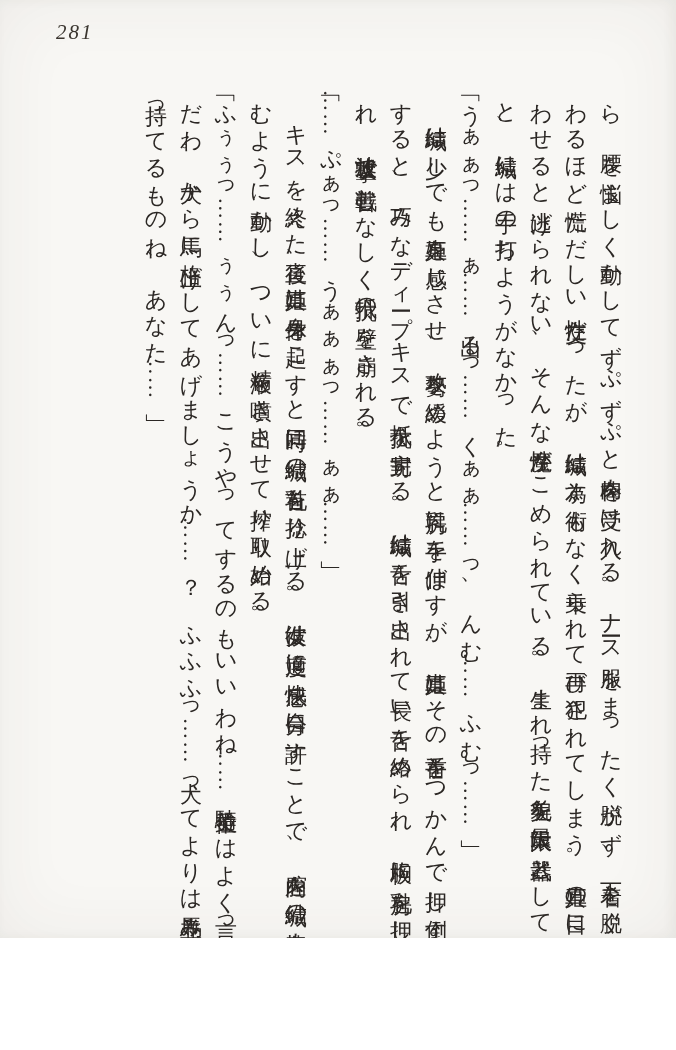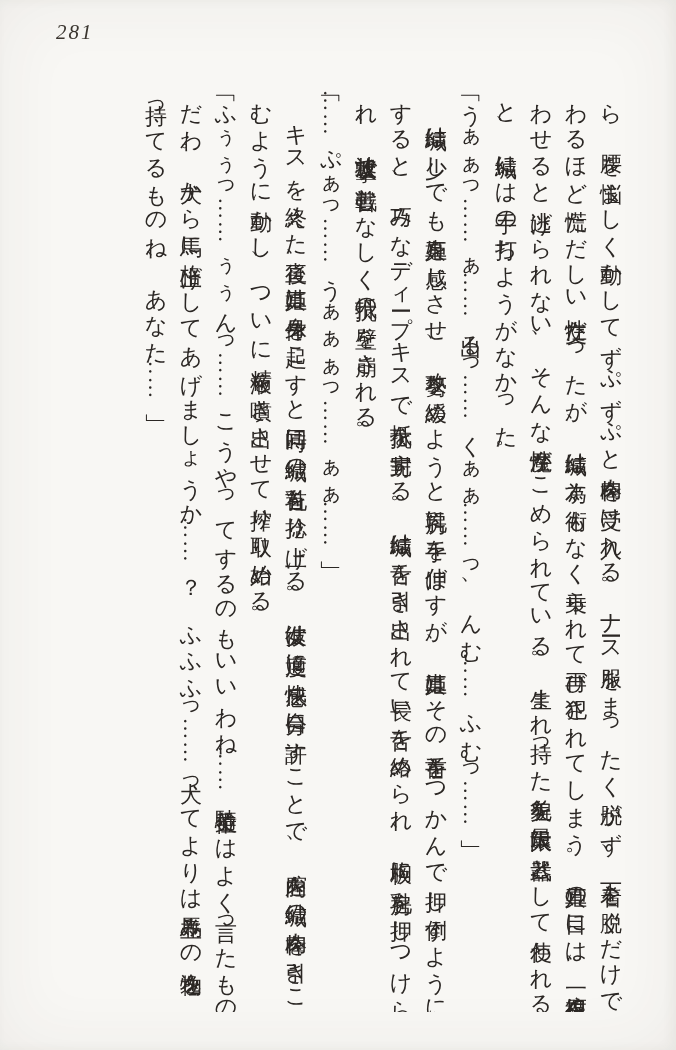--- a/index.html
+++ b/index.html
@@ -2,21 +2,21 @@
 <html lang="ja"><head>
 <meta charset="utf-8">
 <style>
   html, body {
     margin: 0;
     padding: 0;
   }
   .page {
     position: relative;
     width: 676px;
-    height: 1050px;
+    height: 938px;
     background: #f8f7f4;
     
     box-shadow: inset 0 0 70px rgba(60,55,45,0.06), inset -4px 0 12px rgba(60,55,45,0.05);
     overflow: hidden;
     font-family: "Liberation Serif", "DejaVu Serif", serif;
   }
   .page-number {
     position: absolute;
     top: 20px;
     left: 56px;

